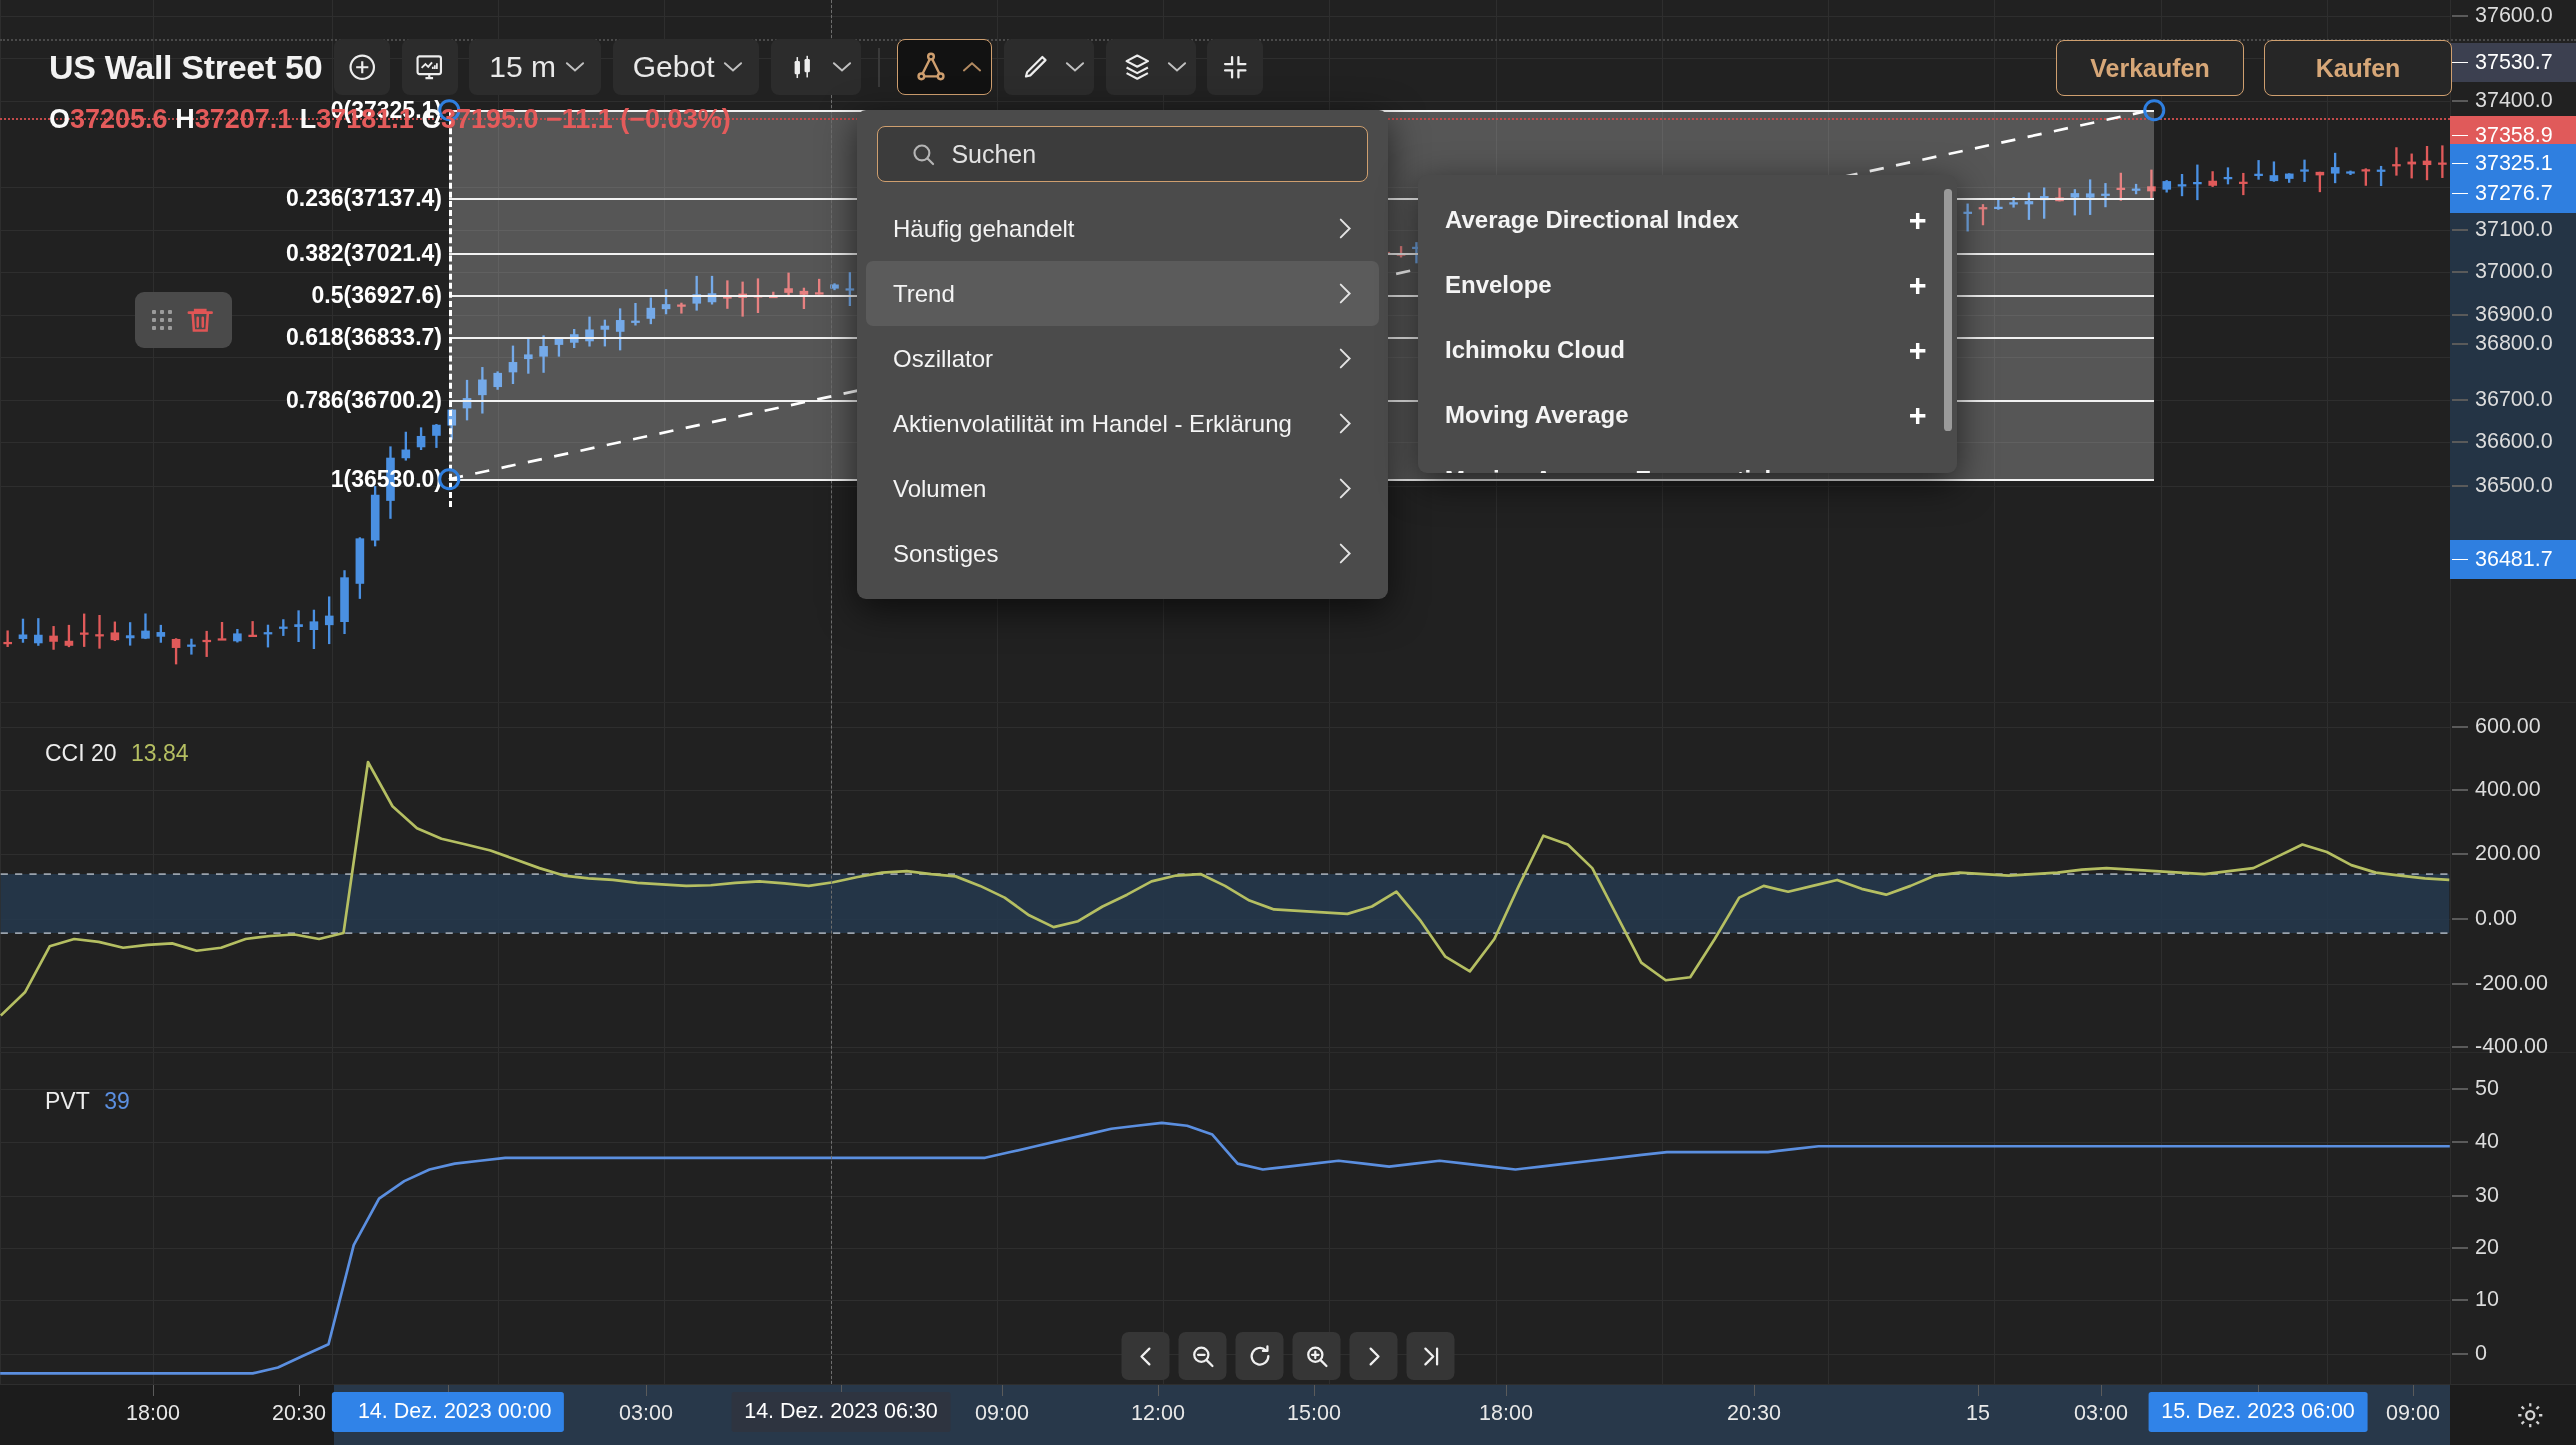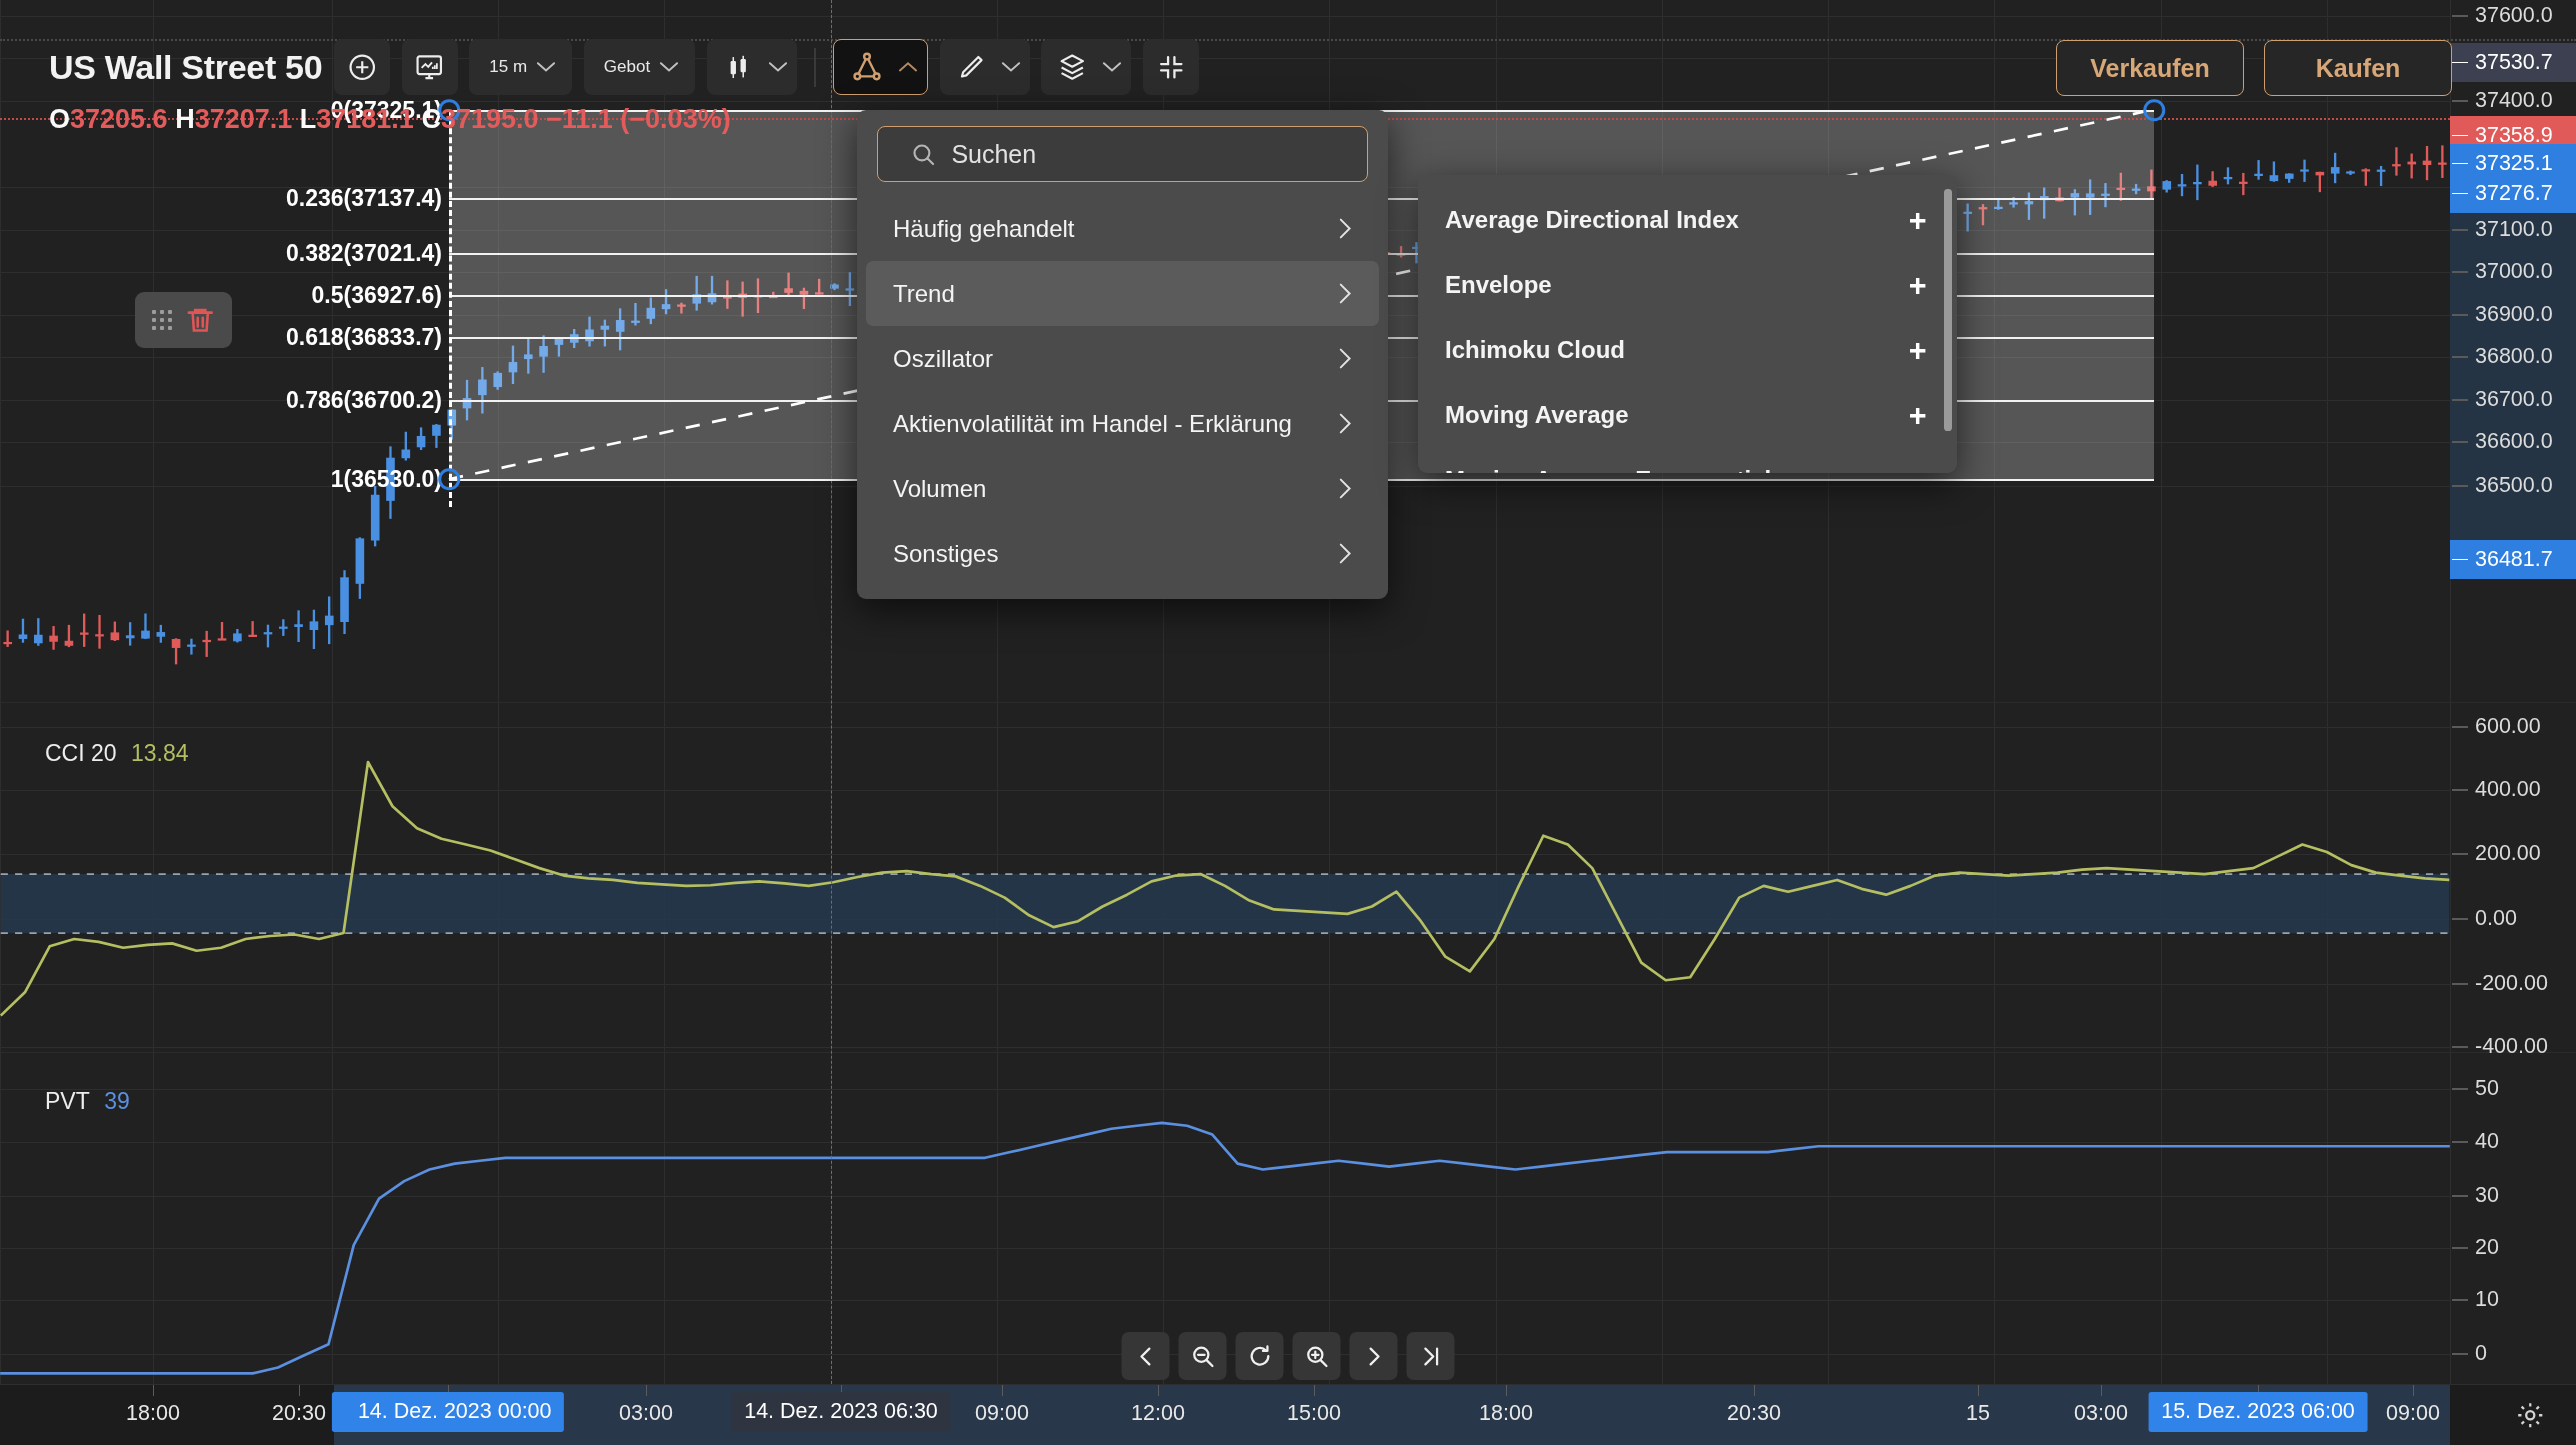--- a/index.html
+++ b/index.html
@@ -32,21 +32,21 @@
     display: flex; align-items: center; gap: 11.7px; pointer-events: auto;
   }
   .symbol-title {
     font-size: 34px; font-weight: 700; color: #f2f2f2; letter-spacing: -0.3px;
     white-space: nowrap;
   }
   .tbtn {
     height: 56px; min-width: 56px; border-radius: 8px; background: #2c2c2c;
     display: flex; align-items: center; justify-content: center;
     color: #e9e9e9; cursor: pointer; border: none; padding: 0 10.8px;
-    font-size: 17px; gap: 9px;
+    font-size: 30px; gap: 9px;
   }
   .tbtn.label-btn { padding: 0 16px 0 20px; }
   .tbtn .chev { font-size: 16px; opacity: .85; }
   .tbtn.split { padding: 0 9px 0 16px; gap: 14.4px; }
   .tbtn-active {
     background: #121212; border: 1.8px solid #cf9f6f; color: #cf9f6f;
   }
   .sep { width: 1.8px; height: 39px; background: #3a3a3a; margin: 0 5.4px; }
   .ohlc {
     position: absolute; left: 49px; top: 104px; font-size: 27px; font-weight: 700;
@@ -676,21 +676,21 @@
         <span class="tl">37100.0</span>
       </div>
       <div class="tick" style="top: 272px;">
         <span class="tk"></span>
         <span class="tl">37000.0</span>
       </div>
       <div class="tick" style="top: 315px;">
         <span class="tk"></span>
         <span class="tl">36900.0</span>
       </div>
-      <div class="tick" style="top: 357px;">
+      <div class="tick" style="top: 344px;">
         <span class="tk"></span>
         <span class="tl">36800.0</span>
       </div>
       <div class="tick" style="top: 400px;">
         <span class="tk"></span>
         <span class="tl">36700.0</span>
       </div>
       <div class="tick" style="top: 442px;">
         <span class="tk"></span>
         <span class="tl">36600.0</span>

